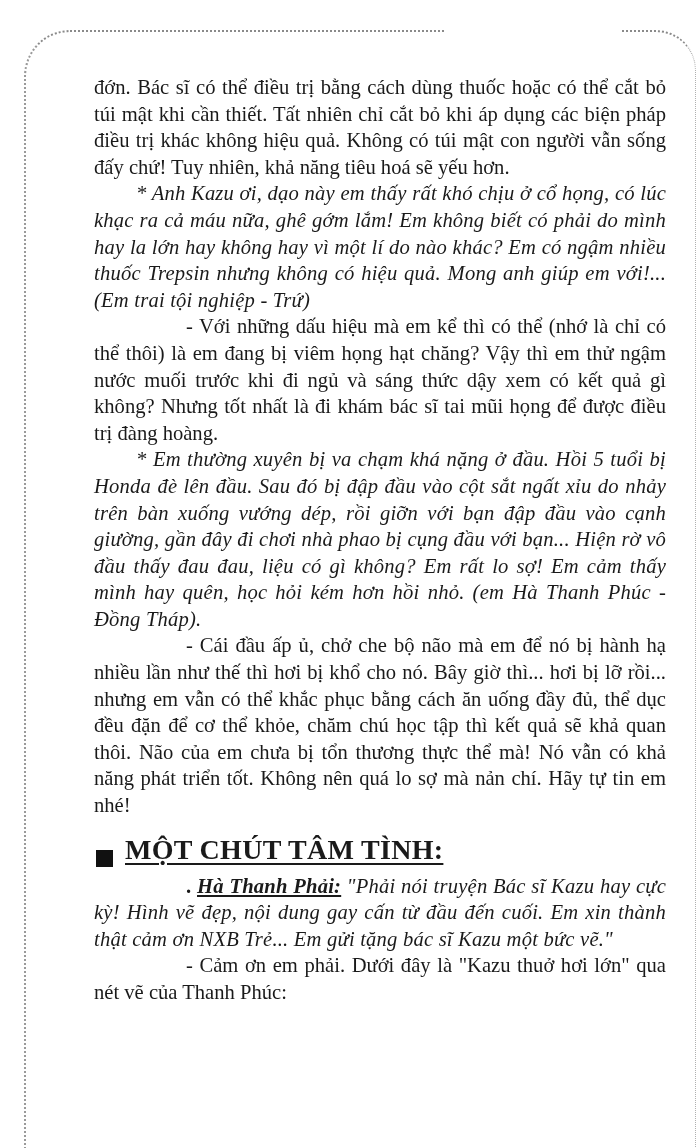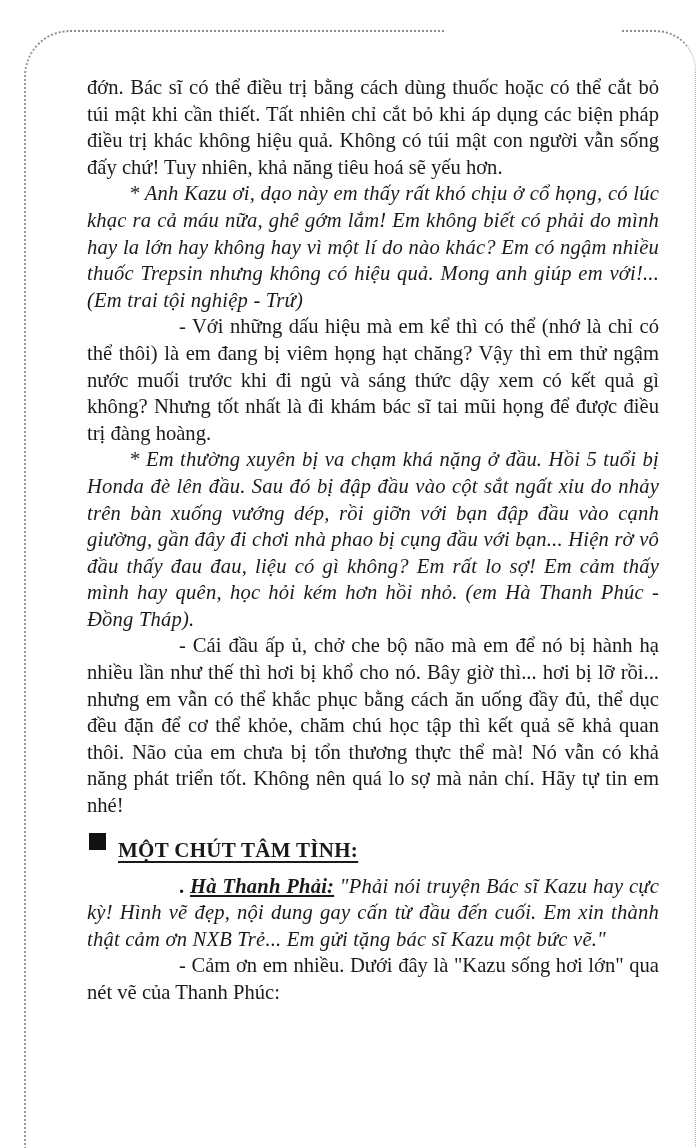--- a/index.html
+++ b/index.html
@@ -31,21 +31,21 @@
     .page-frame .gap {
       position: absolute;
       top: -4px;
       left: 420px;
       width: 175px;
       height: 6px;
       background: #ffffff;
     }
     .content {
       position: absolute;
-      left: 87px;
+      left: 94px;
       top: 74px;
       width: 572px;
       font-size: 20.6px;
       line-height: 26.6px;
     }
     .para {
       margin: 0;
       text-align: justify;
       text-align-last: left;
     }
@@ -55,24 +55,24 @@
     .para.indent-a {
       text-indent: 92px;
     }
     .para.italic {
       font-style: italic;
       letter-spacing: 0.2px;
     }
     .heading {
       margin: 14px 0 6px 0;
       display: flex;
-      align-items: flex-start;
+      align-items: flex-end;
       font-family: "Liberation Serif", "DejaVu Serif", serif;
       font-weight: bold;
-      font-size: 21px;
+      font-size: 28px;
       line-height: 34px;
       letter-spacing: 0.3px;
     }
     .heading .square {
       display: inline-block;
       width: 17px;
       height: 17px;
       background: #111111;
       margin-right: 12px;
       margin-left: 2px;
@@ -110,14 +110,14 @@
 
   <p class="para indent-a">- Cái đầu ấp ủ, chở che bộ não mà em để nó bị hành hạ nhiều lần như thế thì hơi bị khổ cho nó. Bây giờ thì... hơi bị lỡ rồi... nhưng em vẫn có thể khắc phục bằng cách ăn uống đầy đủ, thể dục đều đặn để cơ thể khỏe, chăm chú học tập thì kết quả sẽ khả quan thôi. Não của em chưa bị tổn thương thực thể mà! Nó vẫn có khả năng phát triển tốt. Không nên quá lo sợ mà nản chí. Hãy tự tin em nhé!</p>
 
   <div class="heading">
     <span class="square"></span>
     <span class="heading-text">MỘT CHÚT TÂM TÌNH:</span>
   </div>
 
   <p class="para italic indent-a"><span class="bullet-dot">.</span> <span class="name-label">Hà Thanh Phải:</span><span> "Phải nói truyện Bác sĩ Kazu hay cực kỳ! Hình vẽ đẹp, nội dung gay cấn từ đầu đến cuối. Em xin thành thật cảm ơn NXB Trẻ... Em gửi tặng bác sĩ Kazu một bức vẽ."</span></p>
 
-  <p class="para indent-a">- Cảm ơn em nhiều. Dưới đây là "Kazu sống hơi lớn" qua nét vẽ của Thanh Phúc:</p>
+  <p class="para indent-a">- Cảm ơn em phải. Dưới đây là "Kazu thuở hơi lớn" qua nét vẽ của Thanh Phúc:</p>
 </div>
 
 </body></html>

